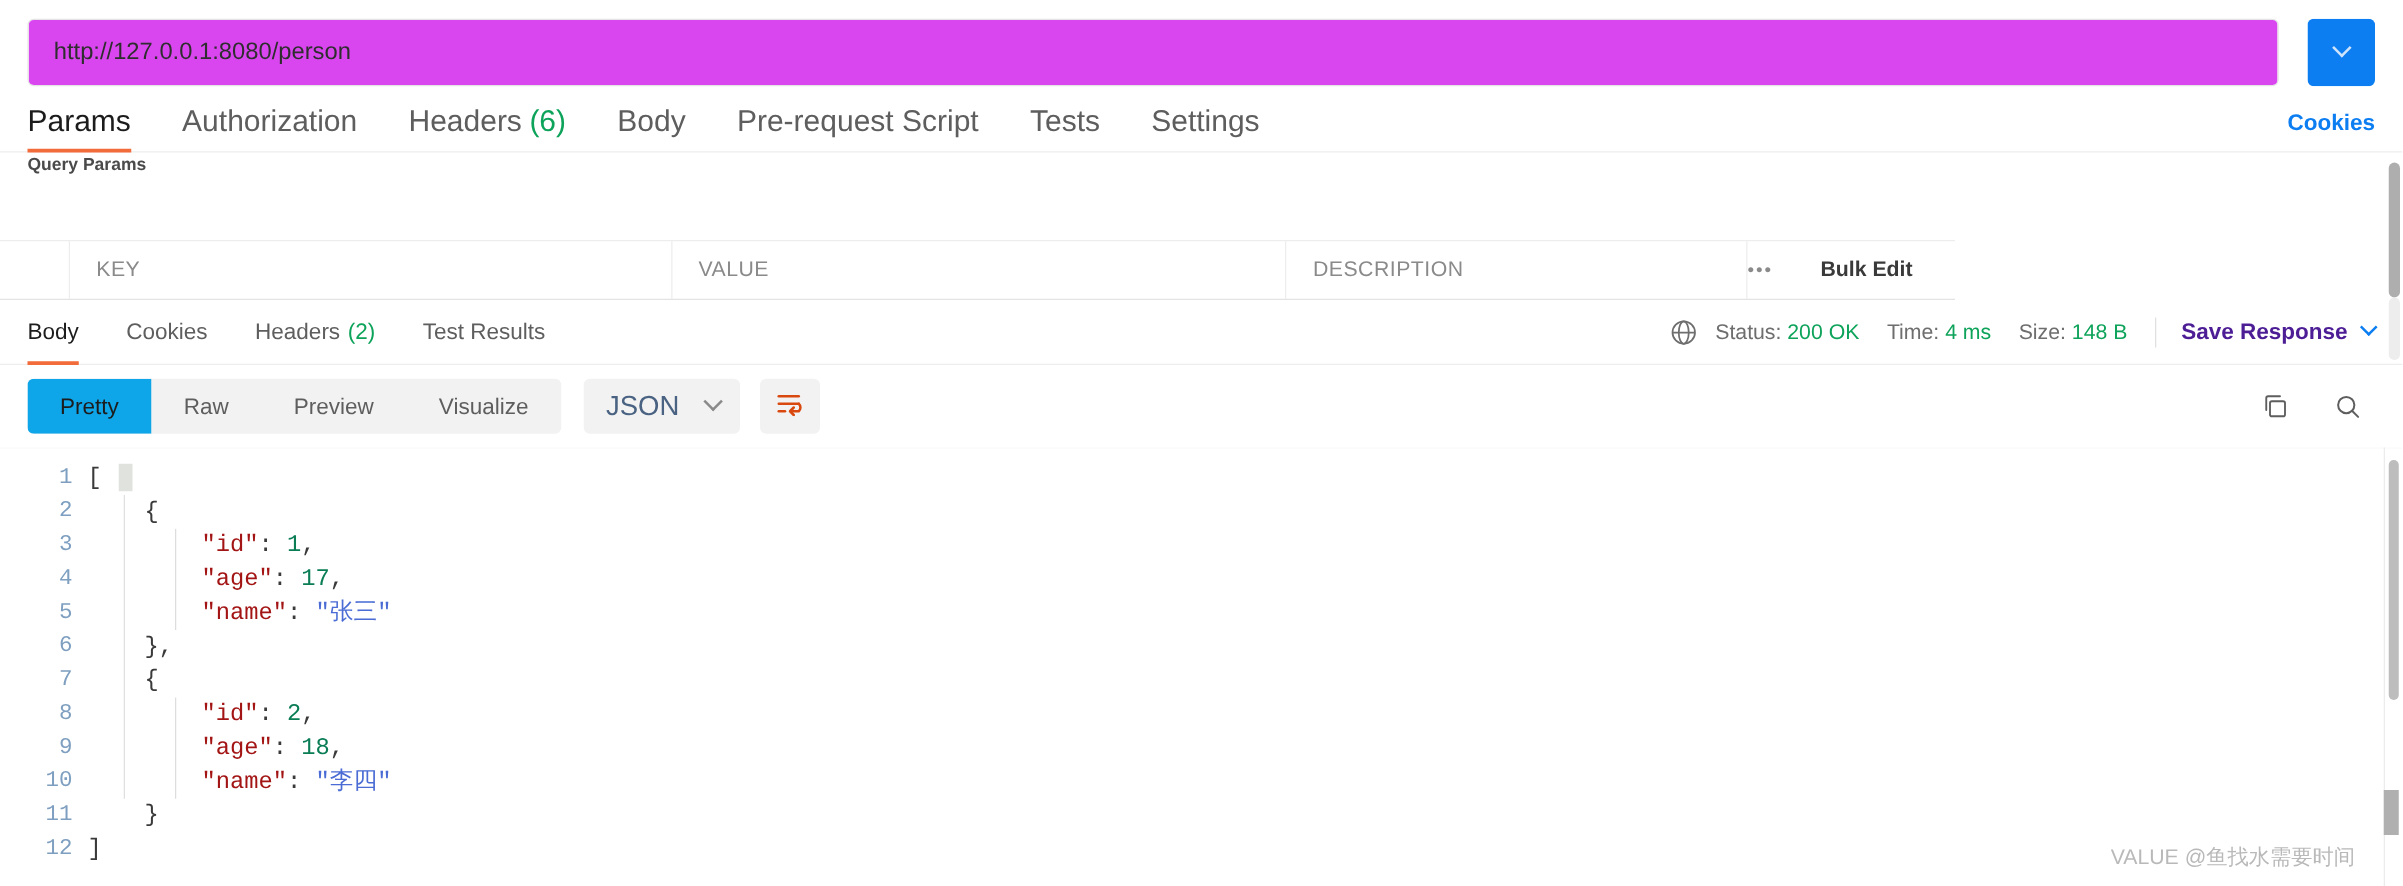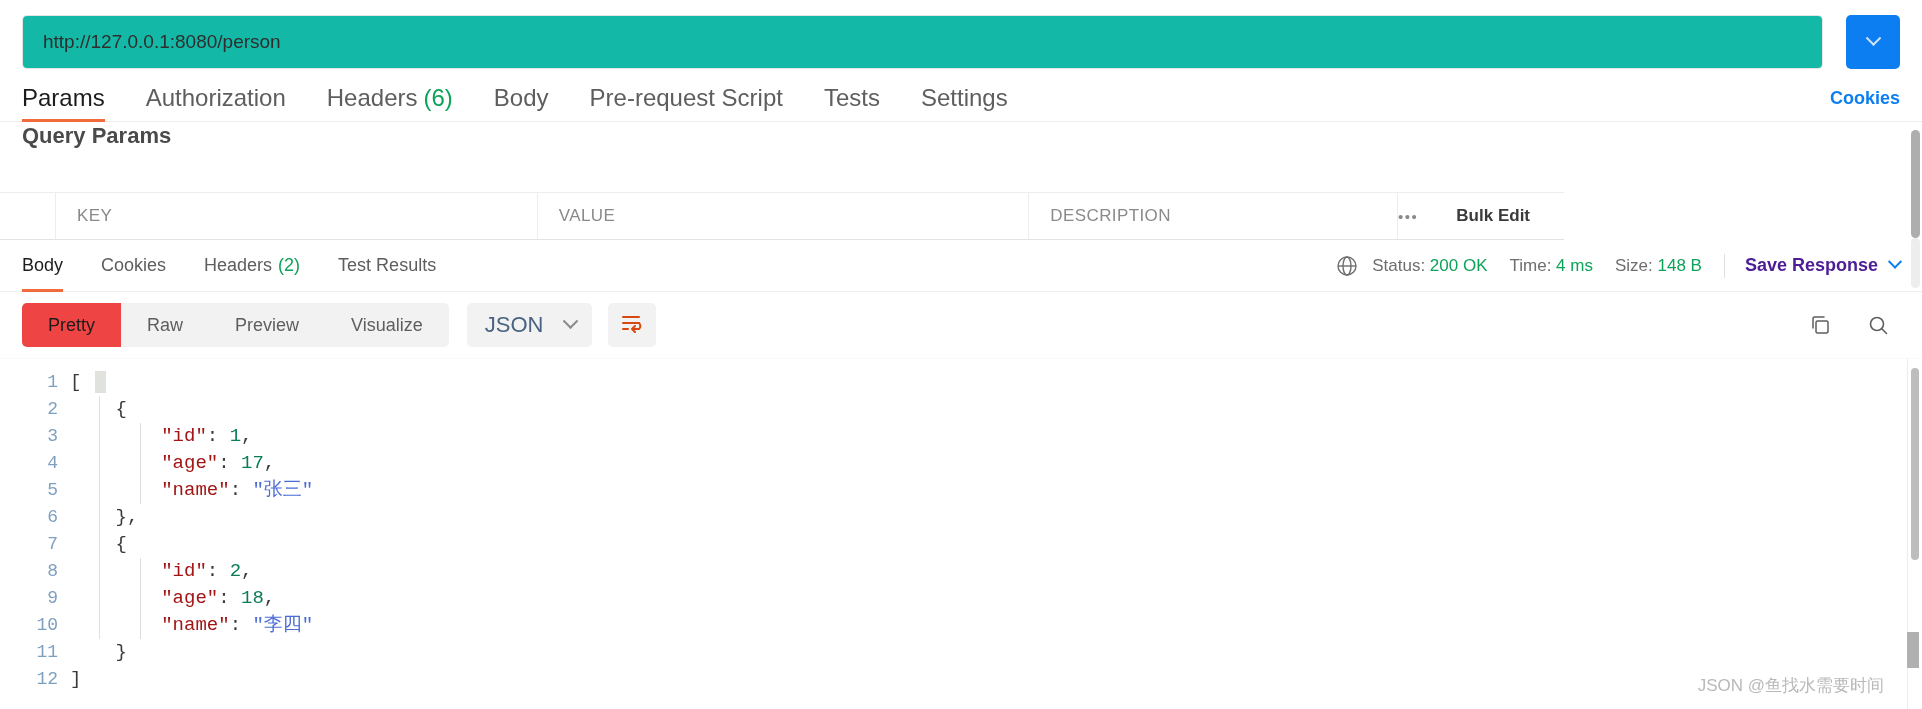--- a/index.html
+++ b/index.html
@@ -48,21 +48,21 @@
     width: 11px; height: 11px;
     border-right: 2px solid #8a8a8a;
     border-bottom: 2px solid #8a8a8a;
     transform: rotate(45deg) translate(-3px,-3px);
   }
   .chev.light { border-color: #cfe3fb; }
   .url-input {
     flex: 1 1 auto;
     display: flex; align-items: center;
     padding: 0 20px;
-    background: #14b8a6;
+    background: #d946ef;
     font-size: 19px; color: #2e2e2e;
     cursor: text;
   }
   .send-wrap {
     display: flex; align-items: stretch;
     height: 54px; margin-left: 23px;
     border-radius: 5px; overflow: hidden;
   }
   .send-btn {
     width: 102px;
@@ -105,21 +105,21 @@
   .cnt { color: #0ea35a; margin-left: 6px; }
   .cookies-link {
     margin-left: auto; margin-right: 0;
     font-size: 18px; color: #0c7ef2; font-weight: 700;
     cursor: pointer;
   }
 
   
   .qp-title {
     position: absolute; left: 22px; top: 123px;
-    font-size: 22px; color: #4a4a4a; font-weight: 700;
+    font-size: 14px; color: #4a4a4a; font-weight: 700;
   }
   .params-table {
     position: absolute; left: 0; top: 192px;
     width: 1564px; height: 48px;
     display: flex; align-items: stretch;
     border-top: 1px solid #ededed;
     border-bottom: 1px solid #e3e3e3;
   }
   .pt-gutter { width: 57px; border-right: 1px solid #ededed; }
   .pt-col {
@@ -203,21 +203,21 @@
     display: flex; align-items: stretch;
     height: 44px; background: #f2f2f2; border-radius: 5px;
     overflow: hidden;
   }
   .seg-item {
     display: flex; align-items: center; justify-content: center;
     padding: 0 26px;
     font-size: 18px; color: #5e5e5e; cursor: pointer;
   }
   .seg-item.active {
-    background: #ef4444; color: #1c1c1c;
+    background: #0ea5e9; color: #1c1c1c;
   }
   .json-select {
     display: flex; align-items: center; gap: 22px;
     height: 44px; margin-left: 18px;
     padding: 0 16px 0 18px;
     background: #f2f2f2; border-radius: 5px; cursor: pointer;
   }
   .json-label { font-size: 22px; color: #4a6382; }
   .wrap-btn {
     width: 48px; height: 44px; margin-left: 16px;
@@ -495,15 +495,15 @@
         </div>
     </div>
   </div>
   <div class="code-right-border"></div>
 
   <div class="vscroll-main"></div>
   <div class="vscroll-main-track"></div>
   <div class="vscroll-code"></div>
   <div class="vscroll-code2"></div>
 
-  <div class="watermark">JSON @鱼找水需要时间</div>
+  <div class="watermark">VALUE @鱼找水需要时间</div>
 
 </div>
 
 </body></html>

